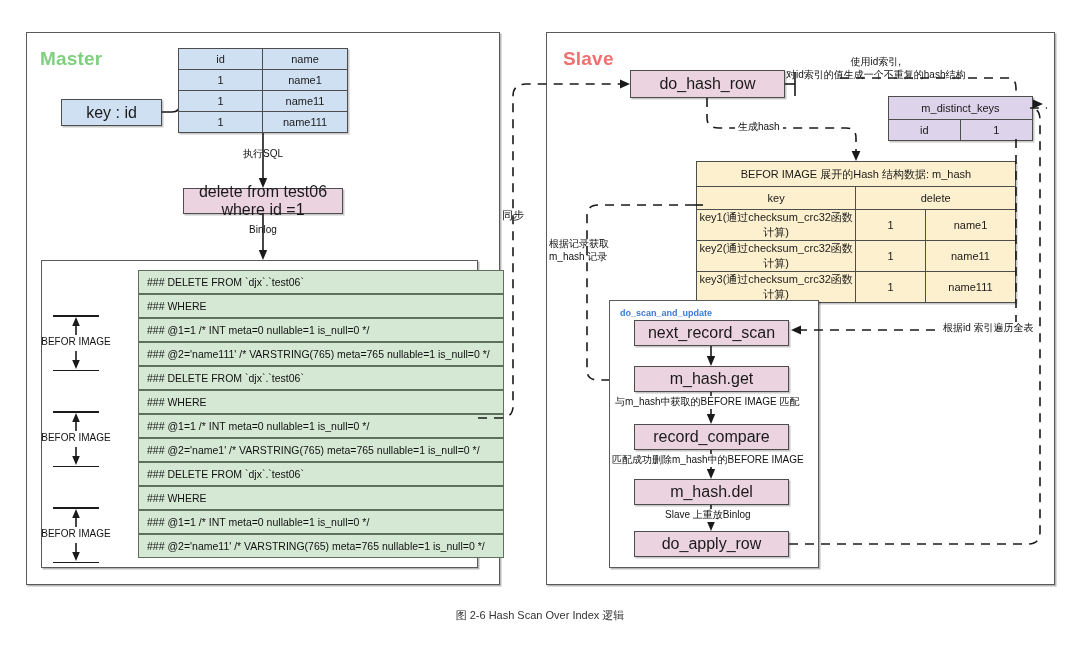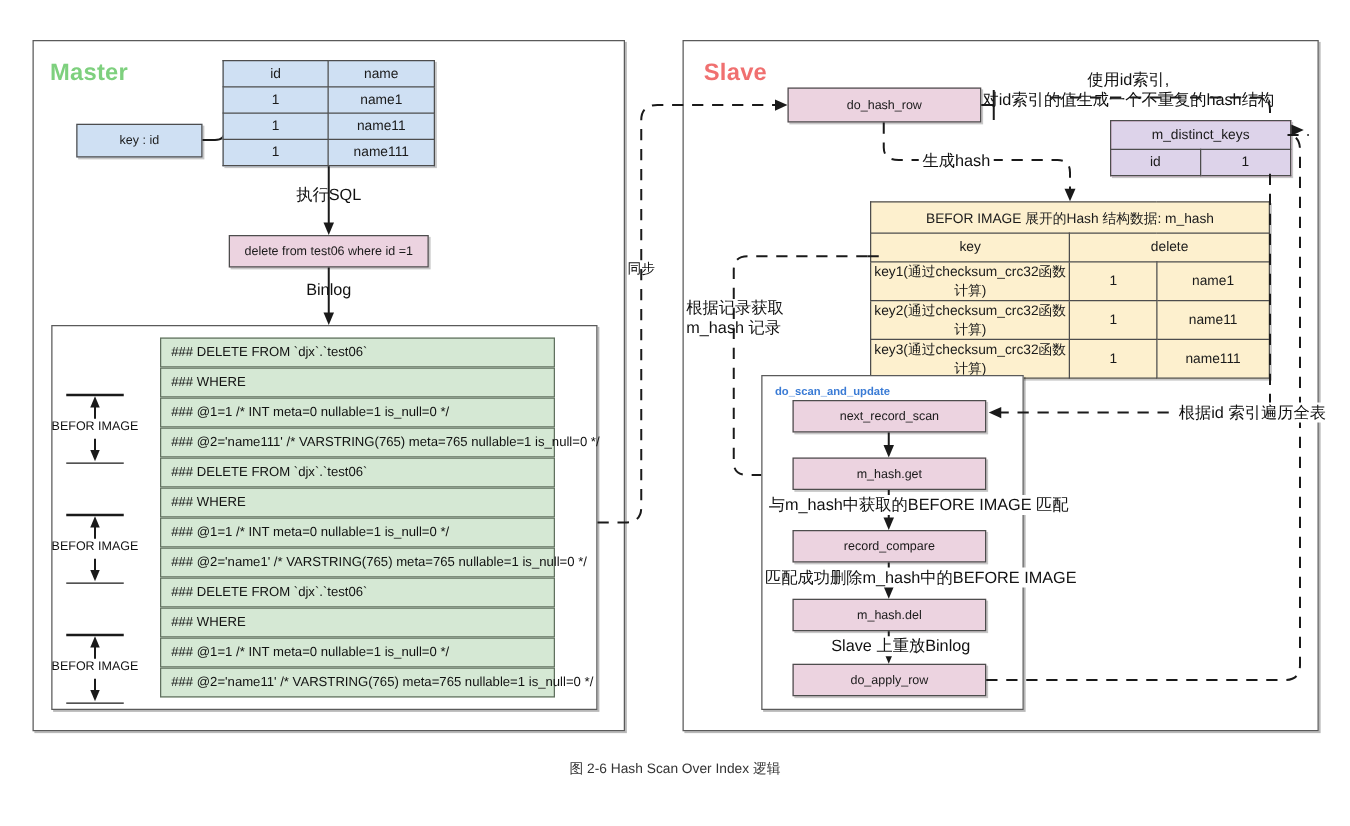--- a/index.html
+++ b/index.html
@@ -30,21 +30,21 @@
   .title-master{color:#7ed07e;}
   .title-slave{color:#f07070;}
 
   
   .box{
     border:1.5px solid #4d4d4d;
     display:flex;
     align-items:center;
     justify-content:center;
     text-align:center;
-    font-size:10px;
+    font-size:16px;
     color:#1a1a1a;
     box-shadow:1.5px 1.5px 0 rgba(0,0,0,.22);
   }
   .blue{background:#cfe0f3;}
   .pink{background:#ecd3e0;}
   .purple{background:#f9a8d4;}
   .yellow{background:#fdf0ce;}
 
   
   .tbl{
@@ -77,21 +77,21 @@
     display:flex;
     align-items:center;
     padding-left:8px;
     box-sizing:border-box;
     white-space:nowrap;
   }
 
   
   .lbl{
     position:absolute;
-    font-size:13px;
+    font-size:10px;
     color:#111;
     white-space:nowrap;
     line-height:1.25;
   }
   .lbl.ctr{text-align:center;}
   .lbl-blue{color:#3a7bd5;font-weight:bold;font-size:9px;}
 
   
   .bracket{position:absolute;}
   .bracket .bar{position:absolute;height:1.5px;background:#1a1a1a;width:46px;}
@@ -147,21 +147,21 @@
   <div class="abs box pink" style="left:183px;top:188px;width:160px;height:26px;">delete from test06 where id =1</div>
 
   <svg class="abs" style="left:0;top:0;width:1080px;height:661px;pointer-events:none;">
     <line x1="263" y1="214" x2="263" y2="252" stroke="#1a1a1a" stroke-width="1.6"></line>
     <polygon points="263,260 258.8,250 267.2,250" fill="#1a1a1a"></polygon>
   </svg>
   <div class="lbl ctr" style="left:213px;top:224px;width:100px;">Binlog</div>
 
   <div class="abs panel" style="left:41px;top:260px;width:437px;height:308px;"></div>
 
-  <div class="binlog-wrap" style="left:128px;top:270px;width:316px;">
+  <div class="binlog-wrap" style="left:138px;top:270px;width:366px;">
     <div class="binlog-row">### DELETE FROM `djx`.`test06`</div>
     <div class="binlog-row">### WHERE</div>
     <div class="binlog-row">###    @1=1 /* INT meta=0 nullable=1 is_null=0 */</div>
     <div class="binlog-row">###    @2='name111' /* VARSTRING(765) meta=765 nullable=1 is_null=0 */</div>
     <div class="binlog-row">### DELETE FROM `djx`.`test06`</div>
     <div class="binlog-row">### WHERE</div>
     <div class="binlog-row">###    @1=1 /* INT meta=0 nullable=1 is_null=0 */</div>
     <div class="binlog-row">###    @2='name1' /* VARSTRING(765) meta=765 nullable=1 is_null=0 */</div>
     <div class="binlog-row">### DELETE FROM `djx`.`test06`</div>
     <div class="binlog-row">### WHERE</div>

